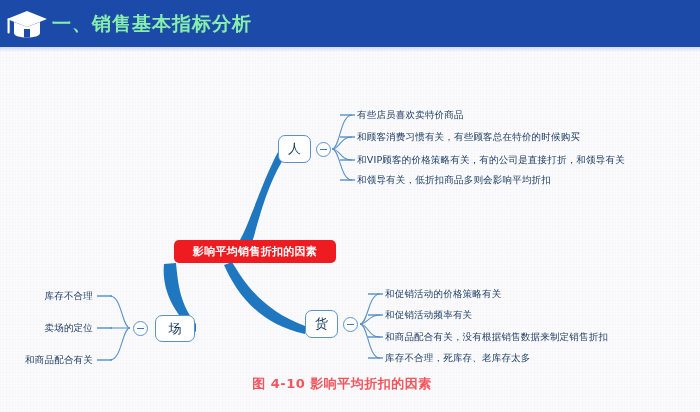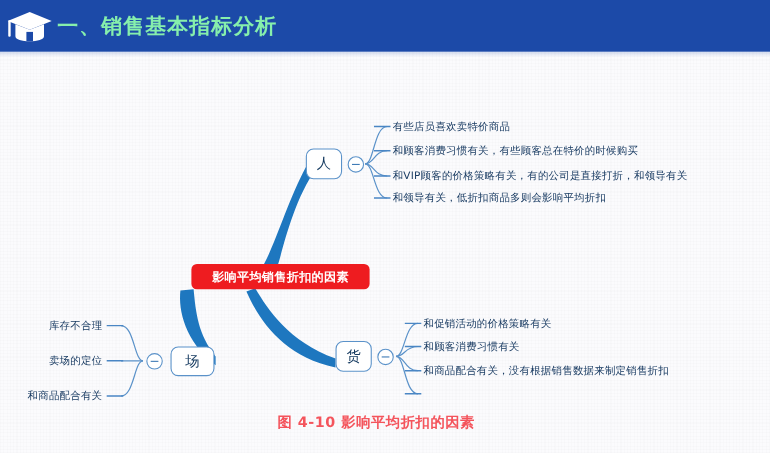--- a/index.html
+++ b/index.html
@@ -236,20 +236,21 @@
 
     <div class="node-box node-chang">场</div>
     <div class="collapse-btn btn-chang"></div>
     <div class="leaf leaf-left" style="right:607px; top:238px;">库存不合理</div>
     <div class="leaf leaf-left" style="right:607px; top:270px;">卖场的定位</div>
     <div class="leaf leaf-left" style="right:607px; top:302px;">和商品配合有关</div>
 
     <div class="node-box node-huo">货</div>
     <div class="collapse-btn btn-huo"></div>
     <div class="leaf leaf-right" style="left:385px; top:236px;">和促销活动的价格策略有关</div>
-    <div class="leaf leaf-right" style="left:385px; top:257px;">和顾客消费习惯有关</div>
+    <div class="leaf leaf-right" style="left:385px; top:257px;">和促销活动频率有关</div>
     <div class="leaf leaf-right" style="left:385px; top:279px;">和商品配合有关，没有根据销售数据来制定销售折扣</div>
+    <div class="leaf leaf-right" style="left:385px; top:300px;">库存不合理，死库存、老库存太多</div>
 
   </div>
 
   <div class="caption">图 4-10 影响平均折扣的因素</div>
 
 </div>
 
 </body></html>

